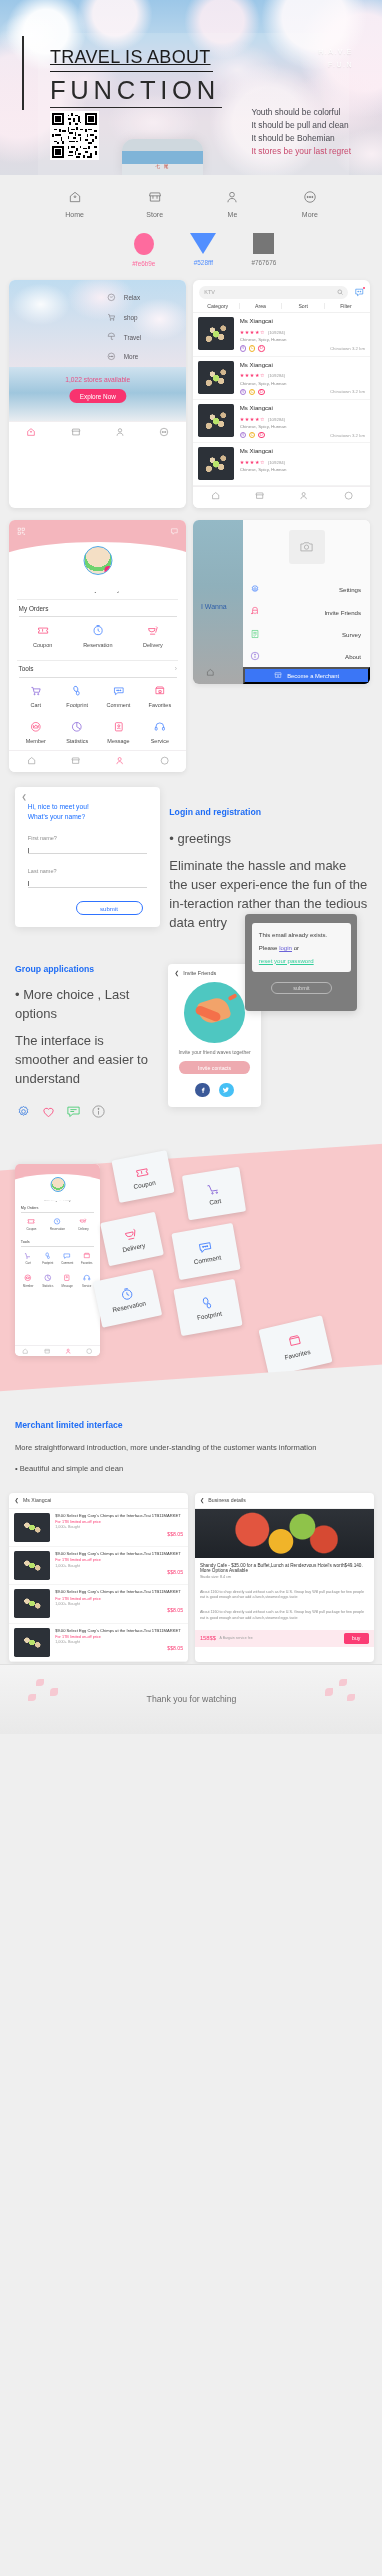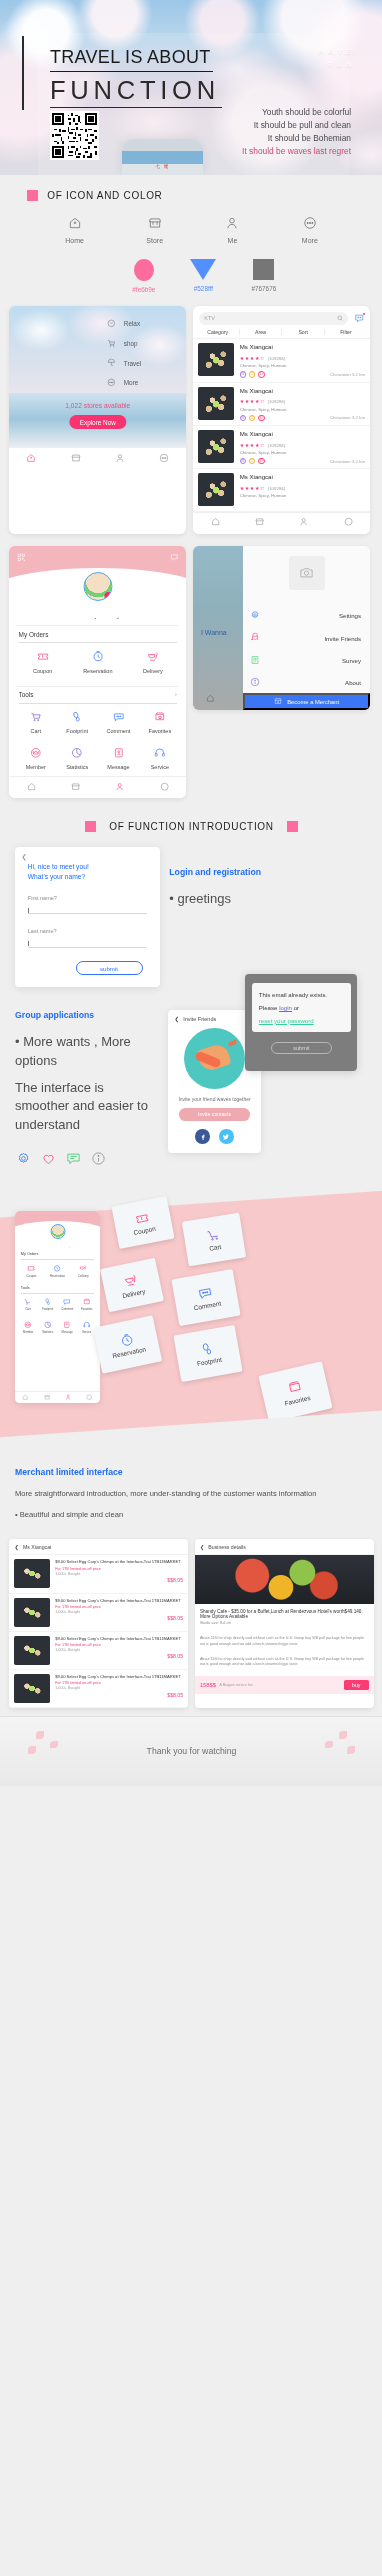--- a/index.html
+++ b/index.html
@@ -31,26 +31,26 @@
       radial-gradient(ellipse 52px 35px at 22% 45%, rgba(250,236,242,.8), rgba(255,255,255,0) 70%),
       radial-gradient(ellipse 64px 41px at 40% 70%, rgba(252,240,245,.75), rgba(255,255,255,0) 72%),
       radial-gradient(ellipse 58px 38px at 62% 40%, rgba(255,245,249,.7), rgba(255,255,255,0) 72%),
       radial-gradient(ellipse 70px 47px at 88% 60%, rgba(250,235,242,.8), rgba(255,255,255,0) 72%),
       radial-gradient(ellipse 52px 35px at 97% 88%, rgba(255,244,248,.8), rgba(255,255,255,0) 72%);
   }
   .hero .overlay-card { position:absolute; left:38px; top:33px; right:34px; bottom:0;
     background:rgba(255,255,255,.14); }
   .hero .vbar { position:absolute; left:22px; top:36px; width:1.7px; height:74px; background:#2b2b2b; }
   .hero .title1 { position:absolute; left:50px; top:47px; font-size:18px; letter-spacing:0.3px;
-    color:#1b1b1b; font-weight:400; border-bottom:1.2px solid #1b1b1b; padding-bottom:2.9px; padding-right:2.3px;}
+    color:#1b1b1b; font-weight:400; border-bottom:1.2px solid #1b1b1b; padding-bottom:2.9px; padding-right:2.3px;text-decoration:underline;}
   .hero .title2 { position:absolute; left:50px; top:76px; font-size:25.6px; letter-spacing:4.7px;
     color:#2a2a2a; font-weight:300; border-bottom:1.2px solid #2a2a2a; padding-bottom:2.3px; padding-right:2.3px;}
   .hero .havefun { position:absolute; right:30px; top:45px; text-align:right; color:#fff;
     font-size:7px; letter-spacing:1.5px; line-height:1.9; text-shadow:0 0.6px 1.2px rgba(0,0,0,.12);}
-  .hero .poem { position:absolute; right:32px; top:106px; text-align:right; color:#4a4a52;
+  .hero .poem { position:absolute; right:32px; top:106px; text-align:left; color:#4a4a52;
     font-size:8.4px; line-height:1.55; font-weight:300; }
   .hero .poem .last { color:#c84a6e; }
   .qr { position:absolute; left:50px; top:111px; width:49px; height:49px; background:#fff; padding:1.7px;}
   .qr svg { display:block; }
   .hero .train { position:absolute; left:122px; bottom:0; width:81px; height:36px;
     background:linear-gradient(180deg,#cfd8de 0 32%, #7fb4d8 32% 70%, #dfe4e8 70% 100%);
     border-radius:11.6px 11.6px 0 0; box-shadow:0 0 11.6px rgba(0,0,0,.08);}
   .hero .train:after{content:"七 尾";position:absolute;left:50%;top:24.4px;transform:translateX(-50%);
     color:#c0392b;font-size:4.7px;letter-spacing:1.2px;}
 
@@ -263,21 +263,21 @@
   .mc-sec{padding:4.7px 5.2px;}
   .mc-sec .st{font-size:4.7px;color:#333;margin-bottom:2.3px;}
   .mc-sec .sb{font-size:3.7px;color:#8a8a8a;line-height:1.5;}
   .buybar{display:flex;align-items:center;background:#fde9ee;margin:3.5px 0 0 0;padding:3.5px 5.2px;}
   .buybar .bp{font-size:5.8px;color:#fb3c74;}
   .buybar .bs{font-size:3.5px;color:#a0a0a0;margin-left:3.5px;}
   .buybar .bbtn{margin-left:auto;background:#fb3c74;color:#fff;font-size:5.2px;border:none;border-radius:1.7px;
     padding:2.3px 8.1px;font-family:inherit;}
 
   
-  .footer{margin-top:8px;height:70px;position:relative;
+  .footer{margin-top:2px;height:70px;position:relative;
     background:linear-gradient(180deg,#f4f4f4,#e9e9e9);}
   .footer .line{position:absolute;left:0;right:0;top:0;height:0.6px;background:#e0e0e0;}
   .footer .ty{position:absolute;left:0;right:0;top:30px;text-align:center;font-size:8.7px;color:#6f6f6f;}
   .petal{position:absolute;width:7.6px;height:7.6px;border-radius:50% 0 50% 0;background:#f6c9d2;}
 </style>
 </head>
 <body>
 
 <div class="page">
 
@@ -289,21 +289,21 @@
     <div class="title1">TRAVEL IS ABOUT</div>
     <div class="title2">FUNCTION</div>
     <div class="havefun">
       <div>H.A.V.E</div>
       <div>F.U.N</div>
     </div>
     <div class="poem">
       <div>Youth should be colorful</div>
       <div>It should be pull and clean</div>
       <div>It should be Bohemian</div>
-      <div class="last">It should be waves last regret</div>
+      <div class="last">It stores be your last regret</div>
     </div>
     <div class="qr">
       <svg width="45" height="45" viewBox="0 0 26 26" shape-rendering="crispEdges">
         <rect width="26" height="26" fill="#fff"></rect>
         <g fill="#000">
           <rect x="0" y="0" width="7" height="7"></rect>
             <rect x="1" y="1" width="5" height="5" fill="#fff"></rect>
             <rect x="2" y="2" width="3" height="3"></rect>
           <rect x="19" y="0" width="7" height="7"></rect>
             <rect x="20" y="1" width="5" height="5" fill="#fff"></rect>
@@ -365,24 +365,20 @@
           <rect x="25" y="22" width="1" height="2"></rect>
             <rect x="9" y="24" width="3" height="1"></rect>
             <rect x="14" y="25" width="2" height="1"></rect>
           <rect x="18" y="24" width="1" height="2"></rect>
             <rect x="20" y="25" width="3" height="1"></rect>
         </g>
       </svg>
     </div>
   </div>
 
-  <div class="sec-head">
-    <div class="sq"></div>
-    <div class="txt">OF ICON AND COLOR</div>
-  </div>
 
   <div class="icon-row">
     <div class="icon-cell">
       <span>
         <svg width="14" height="14" viewBox="0 0 24 24" fill="none" stroke="#6c6c6c" stroke-width="1.3">
           <path d="M4 10.5 12 4l8 6.5V20H4z"></path>
             <circle cx="12" cy="11.5" r="1.5"></circle>
           </svg>
       </span>
       <span class="lbl">Home</span>
@@ -828,64 +824,60 @@
                   <path d="M4 10v9h16v-9"></path>
                   <path d="M9.5 15h5M12 12.5v5"></path>
                 </svg></span>
             <span>Become a Merchant</span>
           </button>
         </div>
       </div>
     </div>
   </div>
 
-  <div class="sec-head center" style="padding-top:23px;">
-    <div class="sq"></div>
-    <div class="txt">OF FUNCTION INTRODUCTION</div>
-    <div class="sq"></div>
-  </div>
 
   <div class="fn-wrap">
     <div class="fn-row">
       <div class="fn-left">
         <div class="cardphone name-card">
           <span class="back-chev">❮</span>
           <div class="greet">
             <div>Hi, nice to meet you!</div>
             <div>What's your name?</div>
           </div>
           <div class="fieldlbl">First name?</div>
           <div class="fieldline"></div>
           <div class="fieldlbl">Last name?</div>
           <div class="fieldline"></div>
           <button class="submit-btn">submit</button>
         </div>
       </div>
       <div class="fn-right">
         <div class="fn-h">Login and registration</div>
         <div class="fn-b bullet">greetings</div>
+        <div class="fn-b">Eliminate the hassle and make the user experi-ence the fun of the in-teraction rather than the tedious data entry</div>
       </div>
     </div>
 
     <div class="modal-phone">
       <div class="modal-inner">
         <div class="mt">This email already exists.</div>
         <div class="mt2">
           <span>Please </span><a class="lnk-login">login</a><span> or</span>
           <br><a class="lnk-reset">reset your password</a>
         </div>
       </div>
       <button class="modal-submit">submit</button>
     </div>
   </div>
 
   <div class="ma-row">
     <div class="ma-left">
       <div class="fn-h">Group applications</div>
-      <div class="fn-b bullet">More wants , More options</div>
+      <div class="fn-b bullet">More choice , Last options</div>
       <div class="fn-b">The interface is smoother and easier to understand</div>
       <div class="app-icons">
         <span class="app-ic">
           <svg width="15" height="15" viewBox="0 0 24 24" fill="none" stroke="#3d7fe0" stroke-width="1.3">
             <circle cx="12" cy="12" r="3"></circle>
             <path d="M12 3.5l1.6 2 2.5-.5.6 2.5 2.3 1.1-1.1 2.3 1.1 2.3-2.3 1.1-.6 2.5-2.5-.5-1.6 2-1.6-2-2.5.5-.6-2.5-2.3-1.1 1.1-2.3-1.1-2.3 2.3-1.1.6-2.5 2.5.5z"></path>
             </svg>
           </span>
         <span class="app-ic">
           <svg width="15" height="15" viewBox="0 0 24 24" fill="none" stroke="#fb3c74" stroke-width="1.3">

